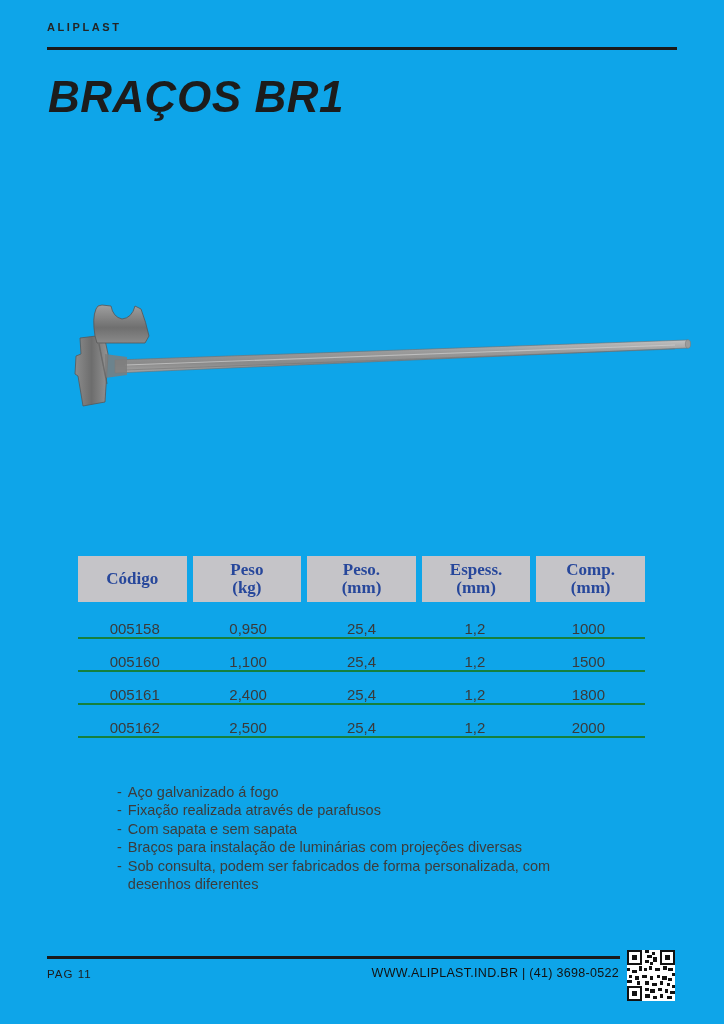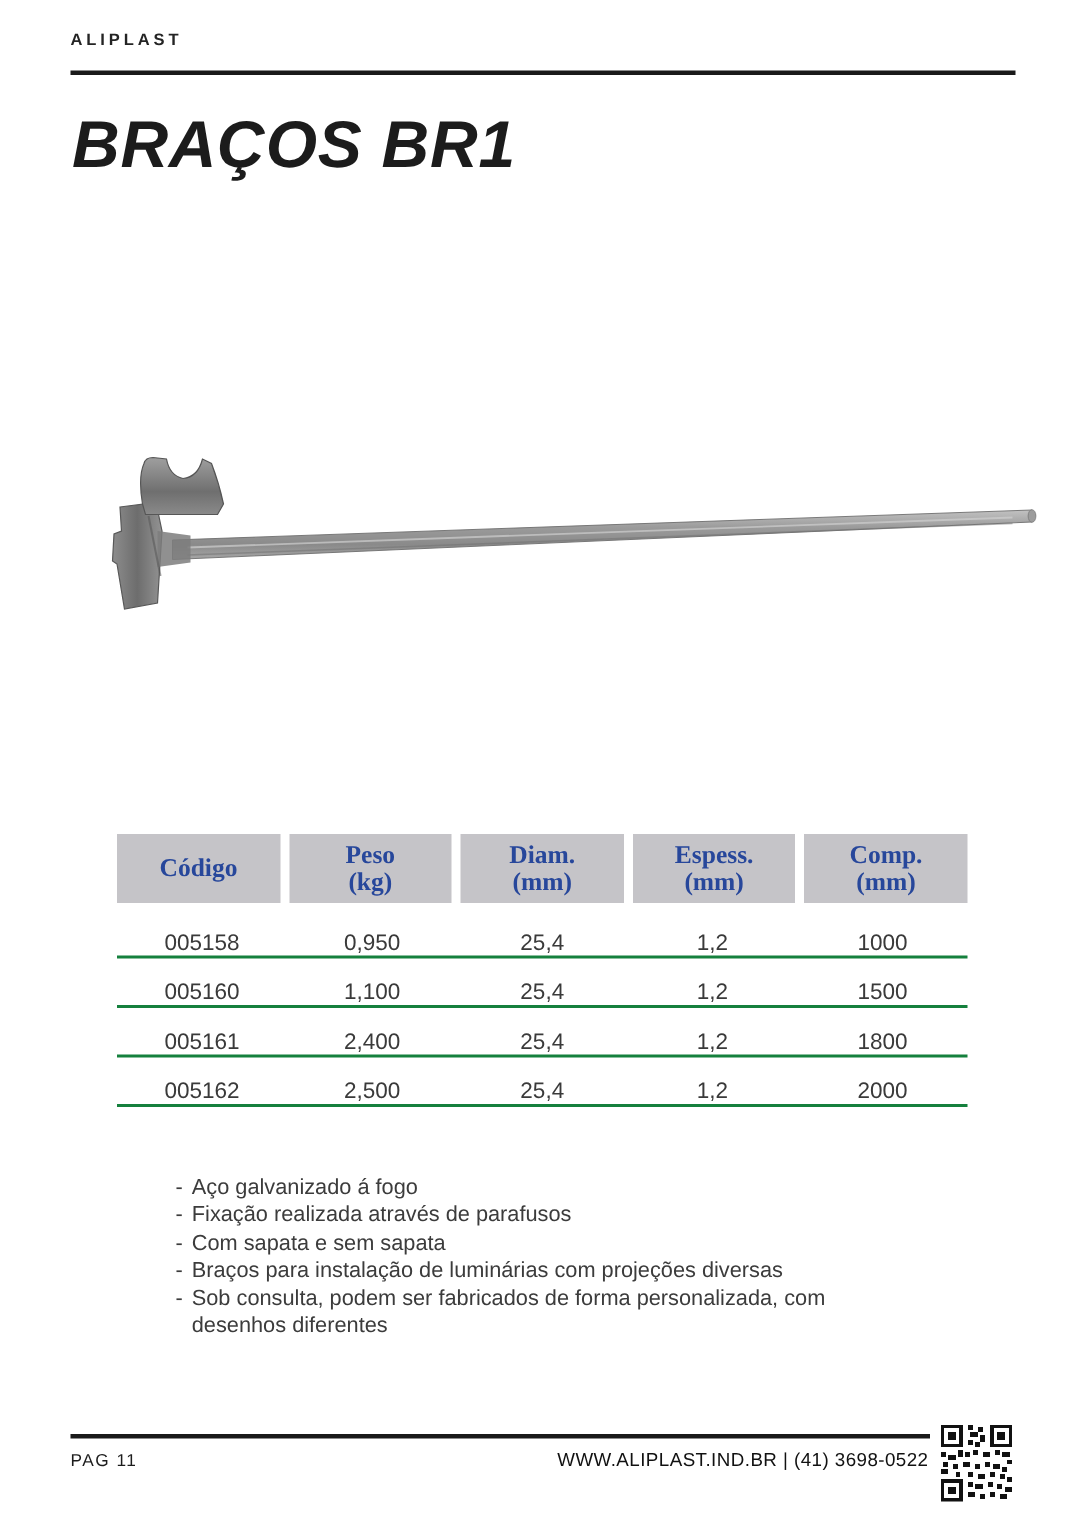--- a/index.html
+++ b/index.html
@@ -1,19 +1,19 @@
 <!DOCTYPE html>
 <html><head>
 <meta charset="utf-8">
 <style>
   * { box-sizing: border-box; }
   html,body { margin:0; padding:0; background:#e8e8e8; }
   .page {
     position:relative; width:724px; height:1024px; margin:0 auto;
-    background:#ffffff; overflow:hidden;
+    background:#0ea5e9; overflow:hidden;
     font-family:"Liberation Sans", sans-serif;
   }
 
   
   .brand {
     position:absolute; left:47px; top:21px;
     font-size:11px; font-weight:700; letter-spacing:2.6px; color:#242424;
   }
   .header-rule {
     position:absolute; left:47px; top:47px; width:630px; height:2.5px; background:#1a1a1a;
@@ -118,21 +118,21 @@
     <div class="thead">
       <div class="th">
         <div>Código</div>
 
       </div>
       <div class="th">
         <div>Peso</div>
         <div class="unit">(kg)</div>
       </div>
       <div class="th">
-        <div>Diam.</div>
+        <div>Peso.</div>
         <div class="unit">(mm)</div>
       </div>
       <div class="th">
         <div>Espess.</div>
         <div class="unit">(mm)</div>
       </div>
       <div class="th">
         <div>Comp.</div>
         <div class="unit">(mm)</div>
       </div>

